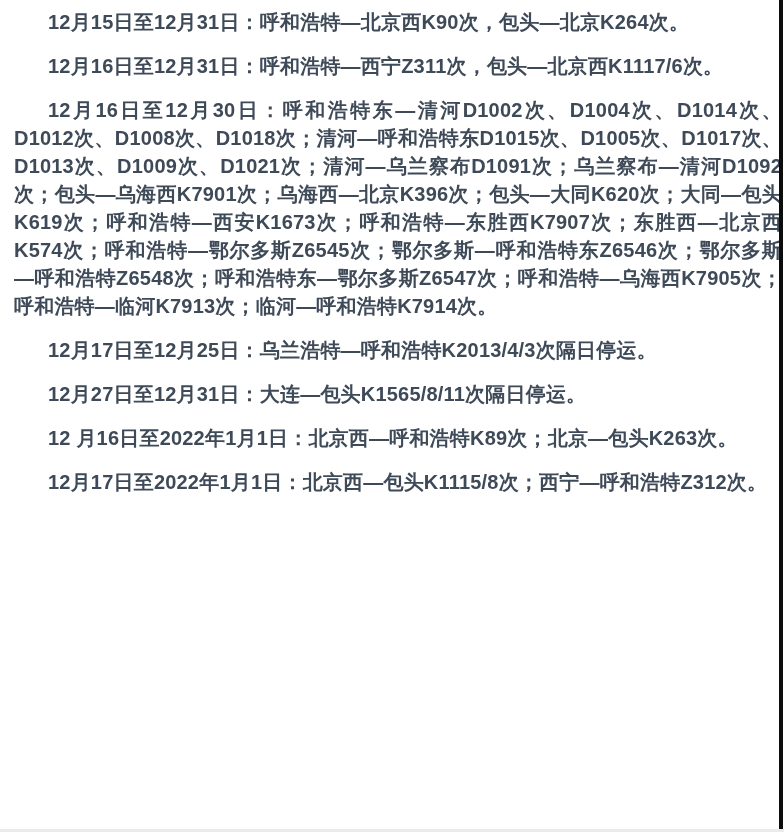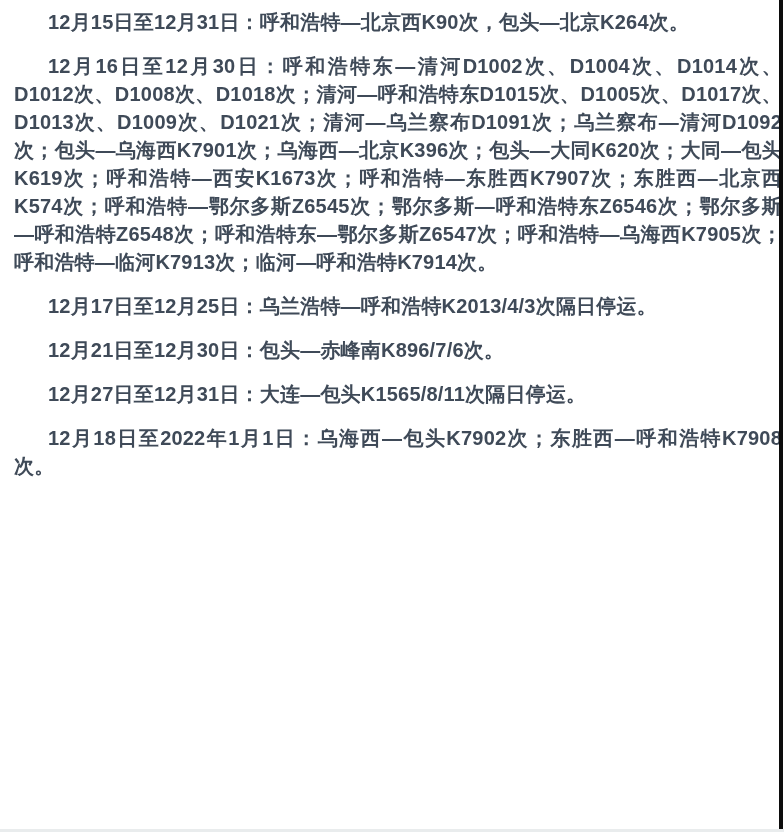--- a/index.html
+++ b/index.html
@@ -54,31 +54,34 @@
   }
 </style>
 </head>
 <body>
 
 <div class="content">
   <p class="entry">
     <span class="entry-date">12月15日至12月31日：</span><span class="entry-trains">呼和浩特—北京西K90次，包头—北京K264次。</span>
   </p>
   <p class="entry">
+    <span class="entry-date">12月16日至12月31日：</span><span class="entry-trains">呼和浩特—西宁Z311次，包头—北京西K1117/6次。</span>
+  </p>
+  <p class="entry">
     <span class="entry-date">12月16日至12月30日：</span><span class="entry-trains">呼和浩特东—清河D1002次、D1004次、D1014次、D1012次、D1008次、D1018次；清河—呼和浩特东D1015次、D1005次、D1017次、D1013次、D1009次、D1021次；清河—乌兰察布D1091次；乌兰察布—清河D1092次；包头—乌海西K7901次；乌海西—北京K396次；包头—大同K620次；大同—包头K619次；呼和浩特—西安K1673次；呼和浩特—东胜西K7907次；东胜西—北京西K574次；呼和浩特—鄂尔多斯Z6545次；鄂尔多斯—呼和浩特东Z6546次；鄂尔多斯—呼和浩特Z6548次；呼和浩特东—鄂尔多斯Z6547次；呼和浩特—乌海西K7905次；呼和浩特—临河K7913次；临河—呼和浩特K7914次。</span>
   </p>
   <p class="entry">
     <span class="entry-date">12月17日至12月25日：</span><span class="entry-trains">乌兰浩特—呼和浩特K2013/4/3次隔日停运。</span>
   </p>
   <p class="entry">
-    <span class="entry-date">12月21日至12月30日：</span><span class="entry-trains">包头—赤峰南K896/7/6次。</span>
-  </p>
-  <p class="entry">
     <span class="entry-date">12月27日至12月31日：</span><span class="entry-trains">大连—包头K1565/8/11次隔日停运。</span>
   </p>
   <p class="entry">
-    <span class="entry-date">12月18日至2022年1月1日：</span><span class="entry-trains">乌海西—包头K7902次；东胜西—呼和浩特K7908次。</span>
+    <span class="entry-date">12 月16日至2022年1月1日：</span><span class="entry-trains">北京西—呼和浩特K89次；北京—包头K263次。</span>
+  </p>
+  <p class="entry">
+    <span class="entry-date">12月17日至2022年1月1日：</span><span class="entry-trains">北京西—包头K1115/8次；西宁—呼和浩特Z312次。</span>
   </p>
 
 </div>
 
 <div class="right-edge-bar"></div>
 <div class="bottom-edge-strip"></div>
 
 </body></html>

